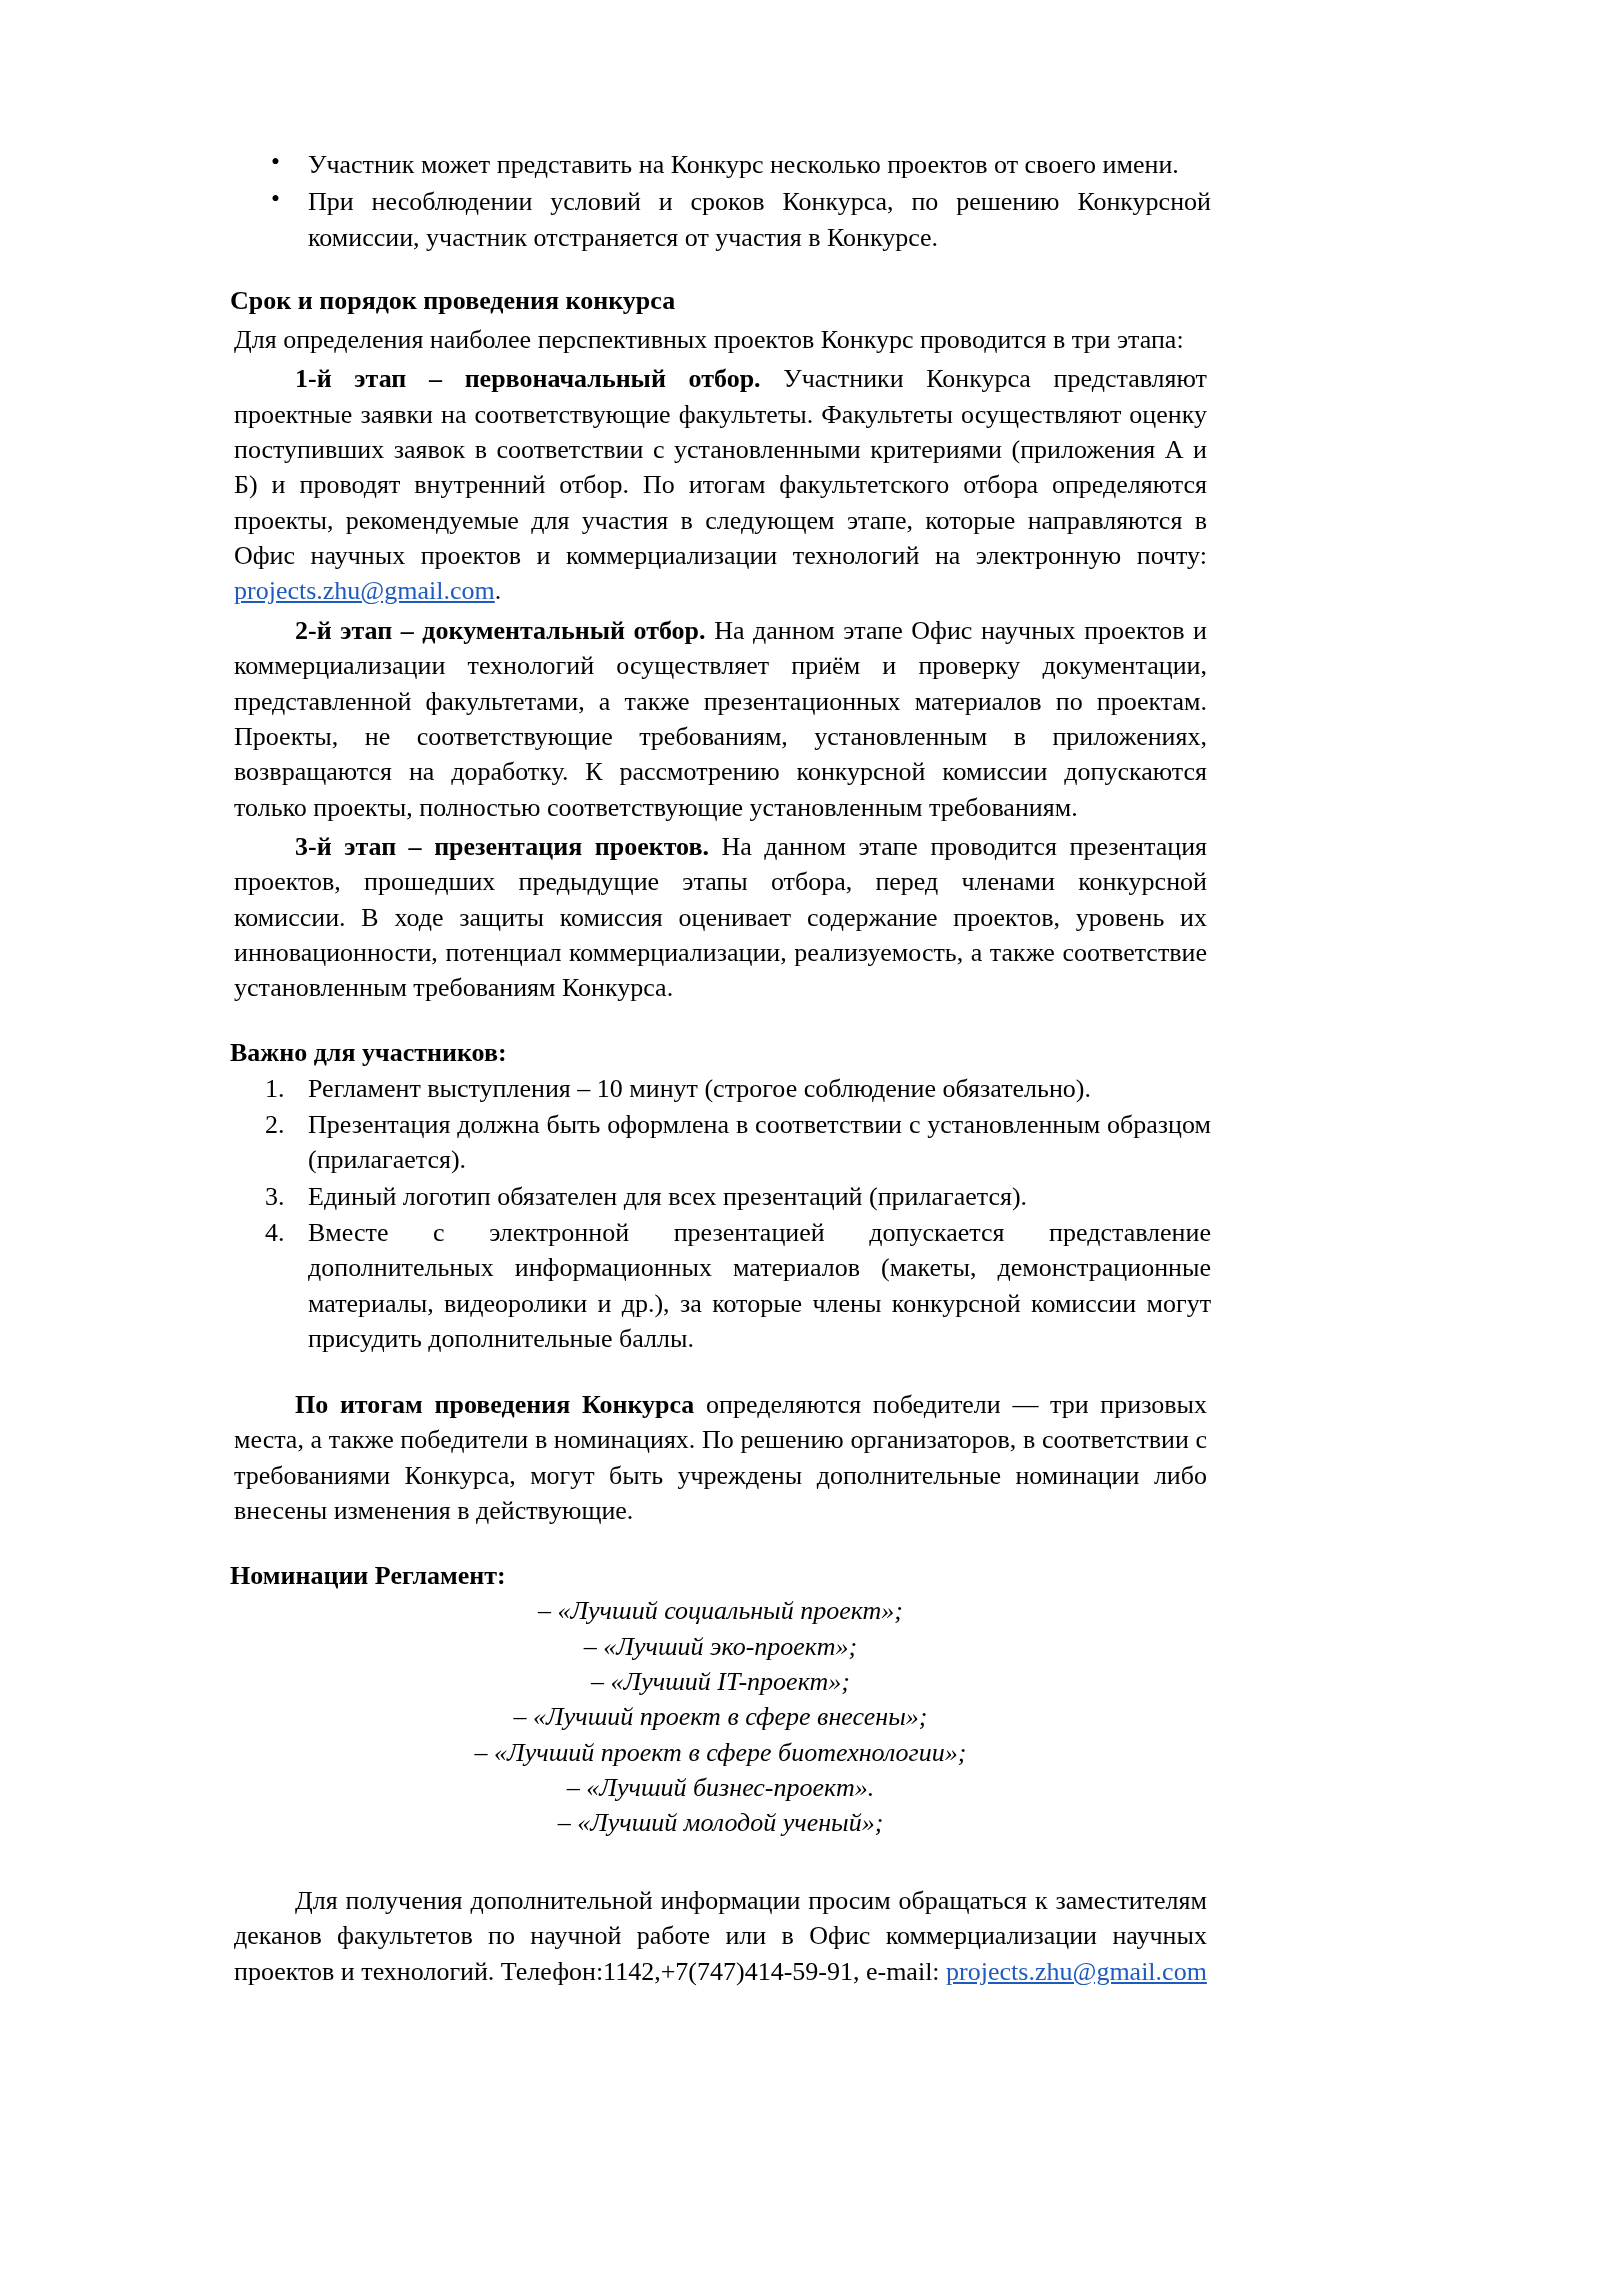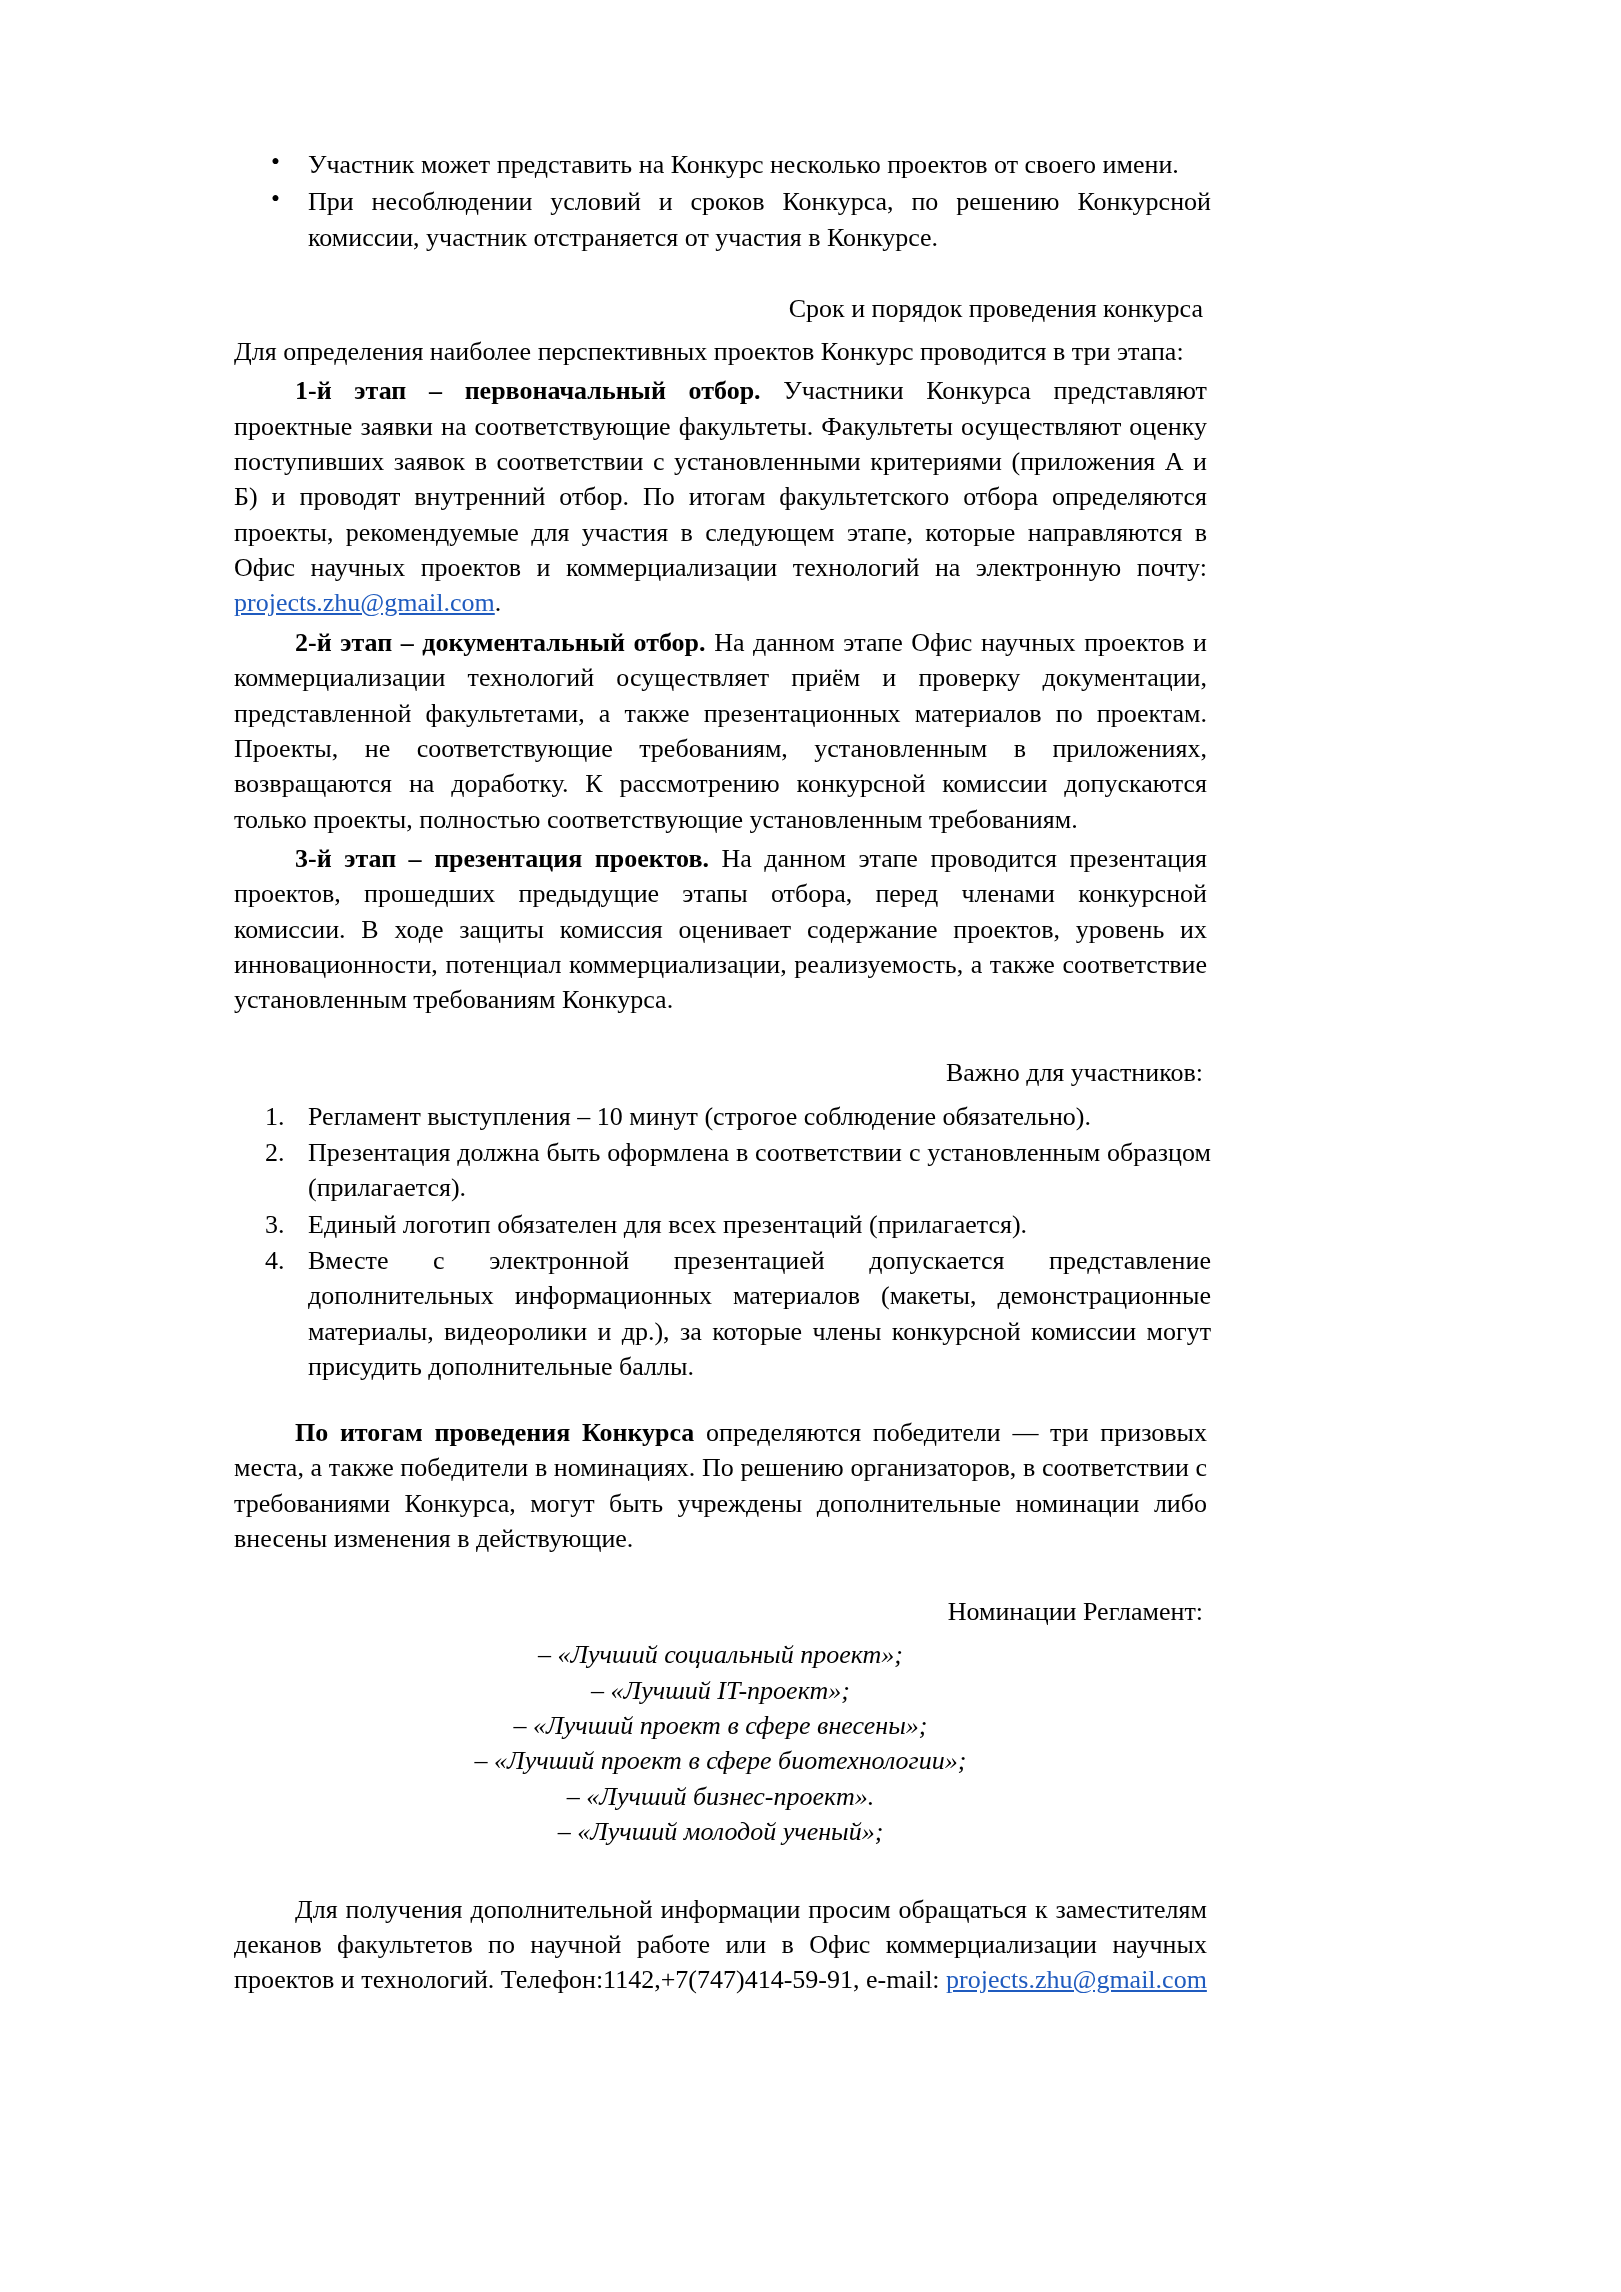--- a/index.html
+++ b/index.html
@@ -52,25 +52,25 @@
     counter-increment: numitem;
   }
   .num-list li::before {
     content: counter(numitem) ".";
     position: absolute;
     left: 35px;
     top: 0;
   }
   h2.section {
     font-size: 26px;
-    font-weight: normal;
-    margin: 8px;
+    font-weight: bold;
+    margin: 0;
     padding: 0;
     line-height: 1.36;
-    text-align: right;
+    text-align: left;
   }
   p.para {
     margin: 4px;
     padding: 0;
     text-align: justify;
   }
   p.indent {
     text-indent: 61px;
   }
   .spacer {
@@ -132,20 +132,21 @@
 
   <div class="spacer"></div>
 
   <p class="para indent"><span class="bold">По итогам проведения Конкурса</span><span> определяются победители — три призовых места, а также победители в номинациях. По решению организаторов, в соответствии с требованиями Конкурса, могут быть учреждены дополнительные номинации либо внесены изменения в действующие.</span></p>
 
   <div class="spacer"></div>
 
   <h2 class="section">Номинации Регламент:</h2>
 
   <p class="dash-line">– «Лучший социальный проект»;</p>
+  <p class="dash-line">– «Лучший эко-проект»;</p>
   <p class="dash-line">– «Лучший IT-проект»;</p>
   <p class="dash-line">– «Лучший проект в сфере внесены»;</p>
   <p class="dash-line">– «Лучший проект в сфере биотехнологии»;</p>
   <p class="dash-line">– «Лучший бизнес-проект».</p>
   <p class="dash-line">– «Лучший молодой ученый»;</p>
 
   <div class="spacer"></div>
   <div class="spacer-sm"></div>
 
   <p class="para indent"><span>Для получения дополнительной информации просим обращаться к заместителям деканов факультетов по научной работе или в Офис коммерциализации научных проектов и технологий. Телефон:1142,+7(747)414-59-91, e-mail: </span><a class="link" href="#">projects.zhu@gmail.com</a></p>

